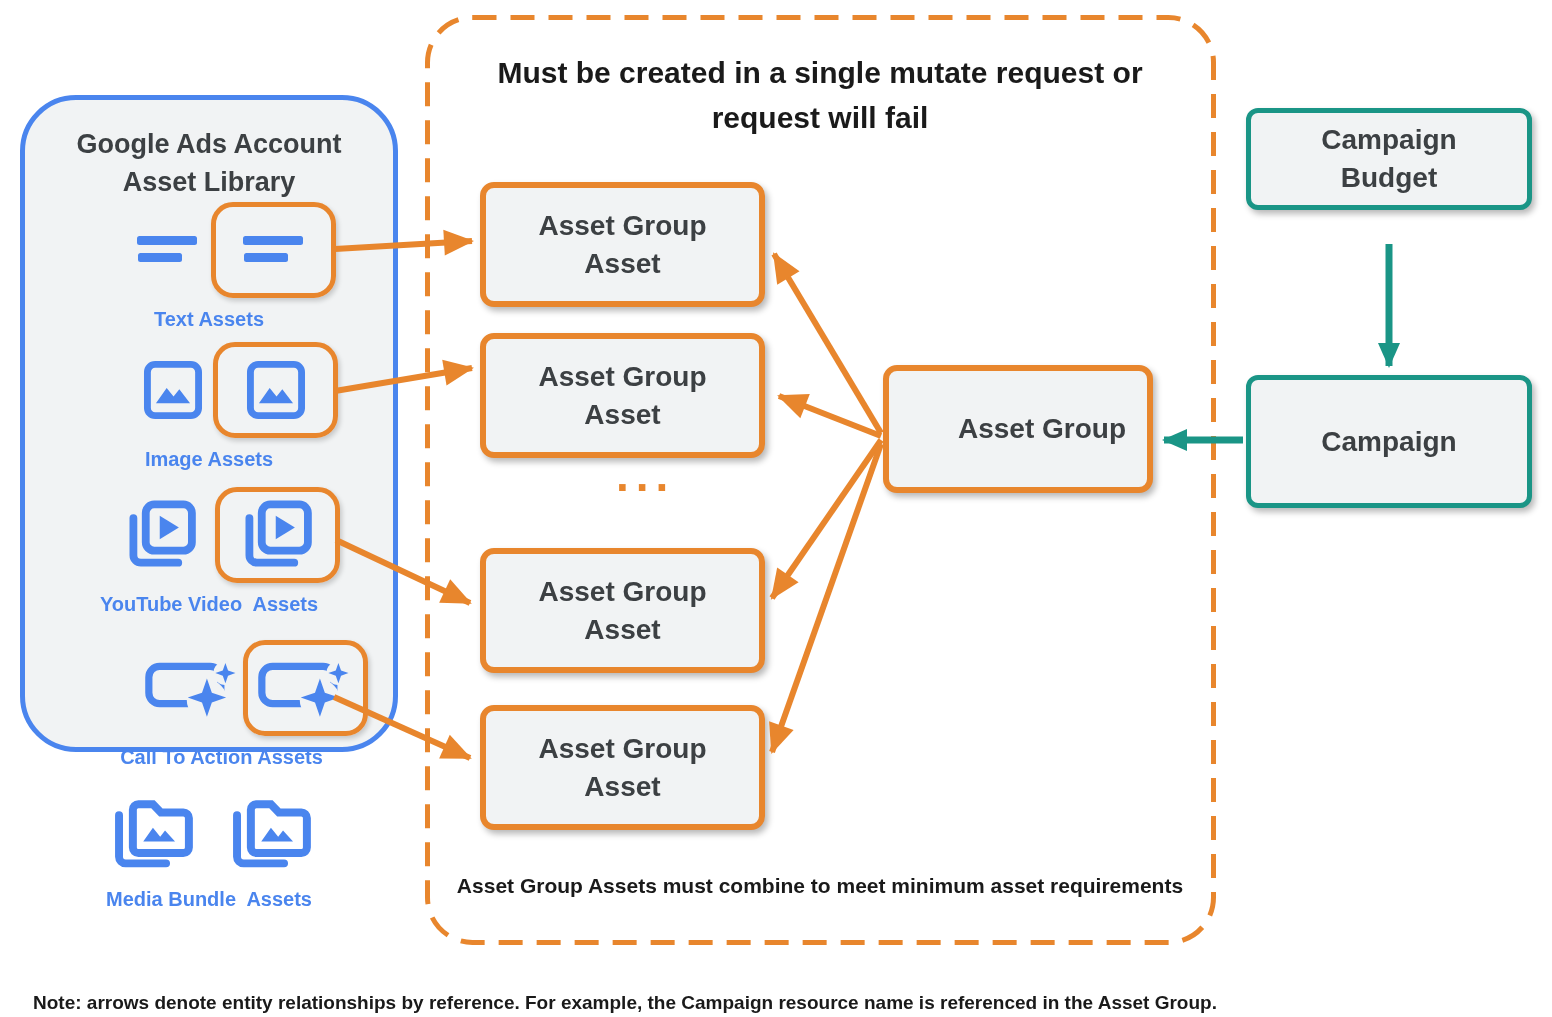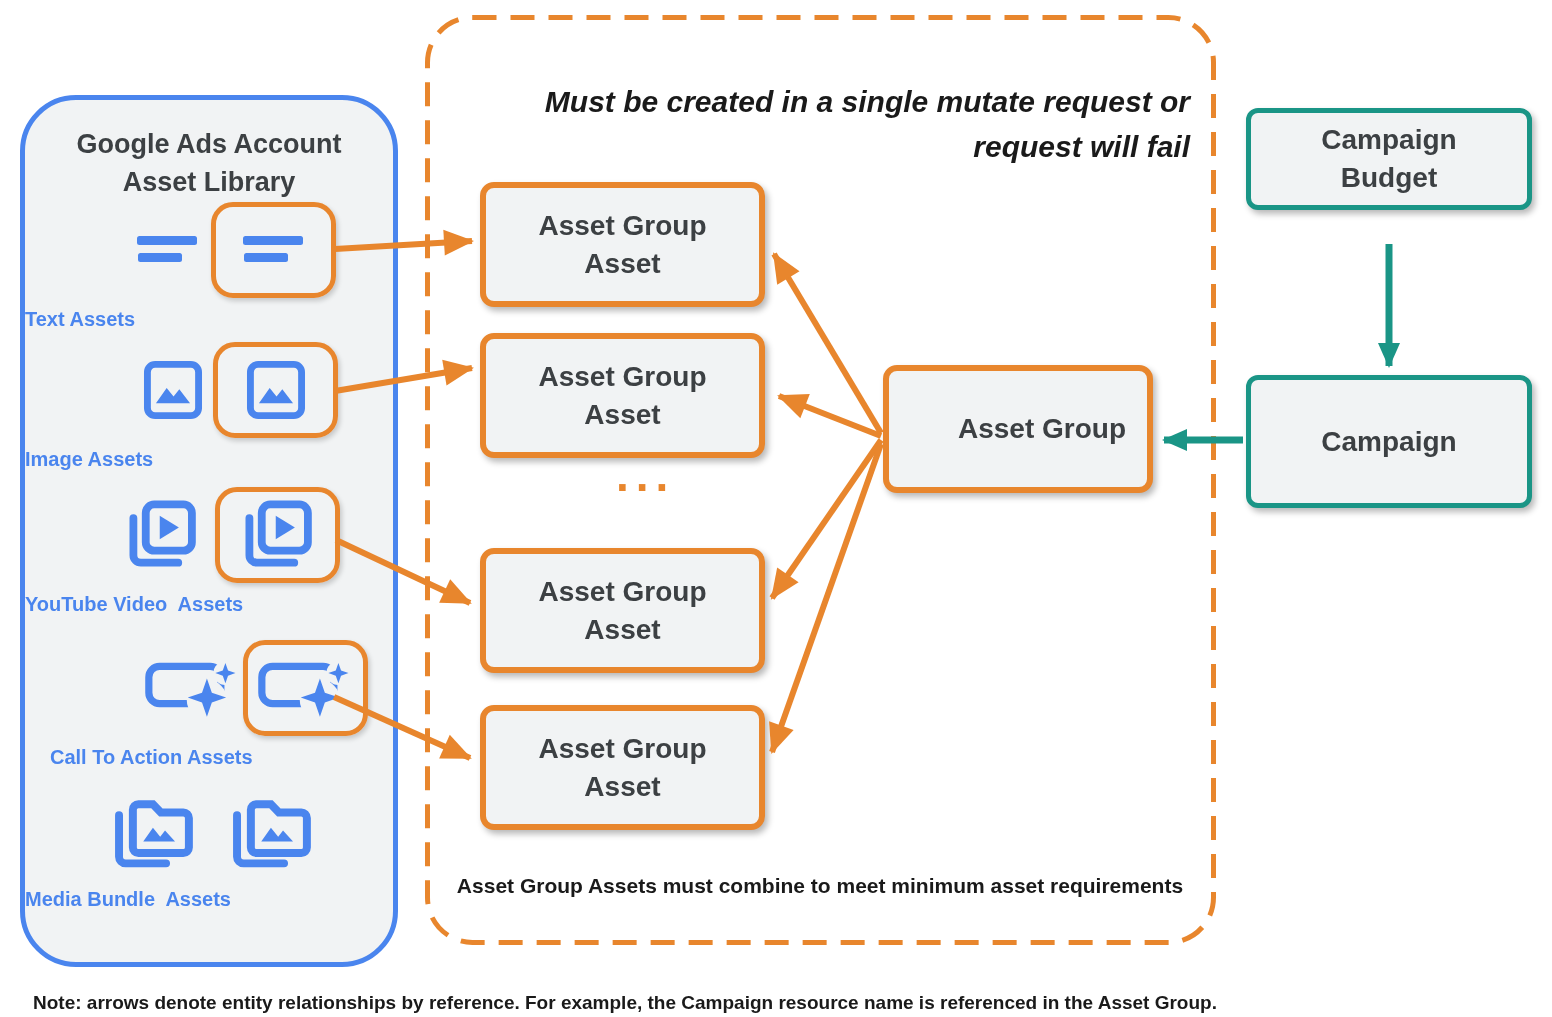--- a/index.html
+++ b/index.html
@@ -7,39 +7,39 @@
     --panelFill:#F1F3F4; --darkText:#3C4043; --ink:#1A1A1A;
   }
   *{margin:0;padding:0;box-sizing:border-box;}
   body{background:#fff;font-family:"Liberation Sans","DejaVu Sans",sans-serif;}
   .canvas{position:relative;width:1552px;height:1017px;background:#fff;overflow:hidden;}
 
   svg.overlay{position:absolute;left:0;top:0;width:1552px;height:1017px;pointer-events:none;}
   #bg-svg{z-index:0;} #arrow-svg{z-index:3;}
 
   
-  .asset-panel{position:absolute;left:20px;top:95px;width:378px;height:872px;z-index:1;
+  .asset-panel{position:absolute;left:20px;top:95px;width:378px;height:657px;z-index:1;
     background:var(--panelFill,#F1F3F4);border:5px solid var(--blue,#4A85EE);border-radius:56px;}
   .panel-title{margin-top:26px;text-align:center;font-size:27px;font-weight:bold;
     color:var(--darkText,#3C4043);line-height:1.4;padding:0 26px;}
   .section{position:absolute;left:0;right:0;}
   .icon-row{display:flex;align-items:center;height:100px;}
   .hl{width:125px;height:96px;border:5px solid var(--orange,#E8862D);border-radius:22px;
     display:flex;align-items:center;justify-content:center;box-shadow:2px 3px 5px rgba(0,0,0,.18);}
-  .asset-label{margin-top:8px;text-align:left;font-size:20px;font-weight:bold;
+  .asset-label{margin-top:8px;text-align:center;font-size:20px;font-weight:bold;
     color:var(--blue,#4A85EE);white-space:pre;}
   .sec-text{top:100px;}   .sec-text .icon-row{padding-left:112px;gap:12px;}
   .sec-image{top:240px;}  .sec-image .icon-row{padding-left:115px;gap:7px;}
   .sec-youtube{top:385px;}.sec-youtube .icon-row{padding-left:98px;gap:14px;}
   .sec-cta{top:538px;padding-left:25px;}    .sec-cta .icon-row{padding-left:95px;gap:2px;}
   .sec-media{top:680px;}  .sec-media .icon-row{padding-left:85px;gap:28px;}
 
   
-  .mutate-title{position:absolute;left:450px;top:50px;width:740px;z-index:1;text-align:right;
-    font-size:30px;font-weight:bold;font-style:italic;color:var(--ink,#1A1A1A);line-height:1.5;margin-top:29px;}
+  .mutate-title{position:absolute;left:450px;top:50px;width:740px;z-index:1;text-align:center;
+    font-size:30px;font-weight:bold;color:var(--ink,#1A1A1A);line-height:1.5;}
   .mutate-footer{position:absolute;left:450px;top:874px;width:740px;z-index:1;text-align:center;
     font-size:21px;font-weight:bold;color:var(--ink,#1A1A1A);}
   .ellipsis{position:absolute;left:616px;top:448px;z-index:1;font-size:46px;font-weight:800;
     color:var(--orange,#E8862D);letter-spacing:7px;}
 
   
   .ebox{position:absolute;z-index:2;display:flex;align-items:center;justify-content:center;
     text-align:center;background:var(--panelFill,#F1F3F4);color:var(--darkText,#3C4043);
     font-size:28px;font-weight:bold;line-height:1.35;box-shadow:3px 4px 6px rgba(0,0,0,.28);padding-left:48px;}
   .aga{left:480px;width:285px;height:125px;border:6px solid var(--orange,#E8862D);

